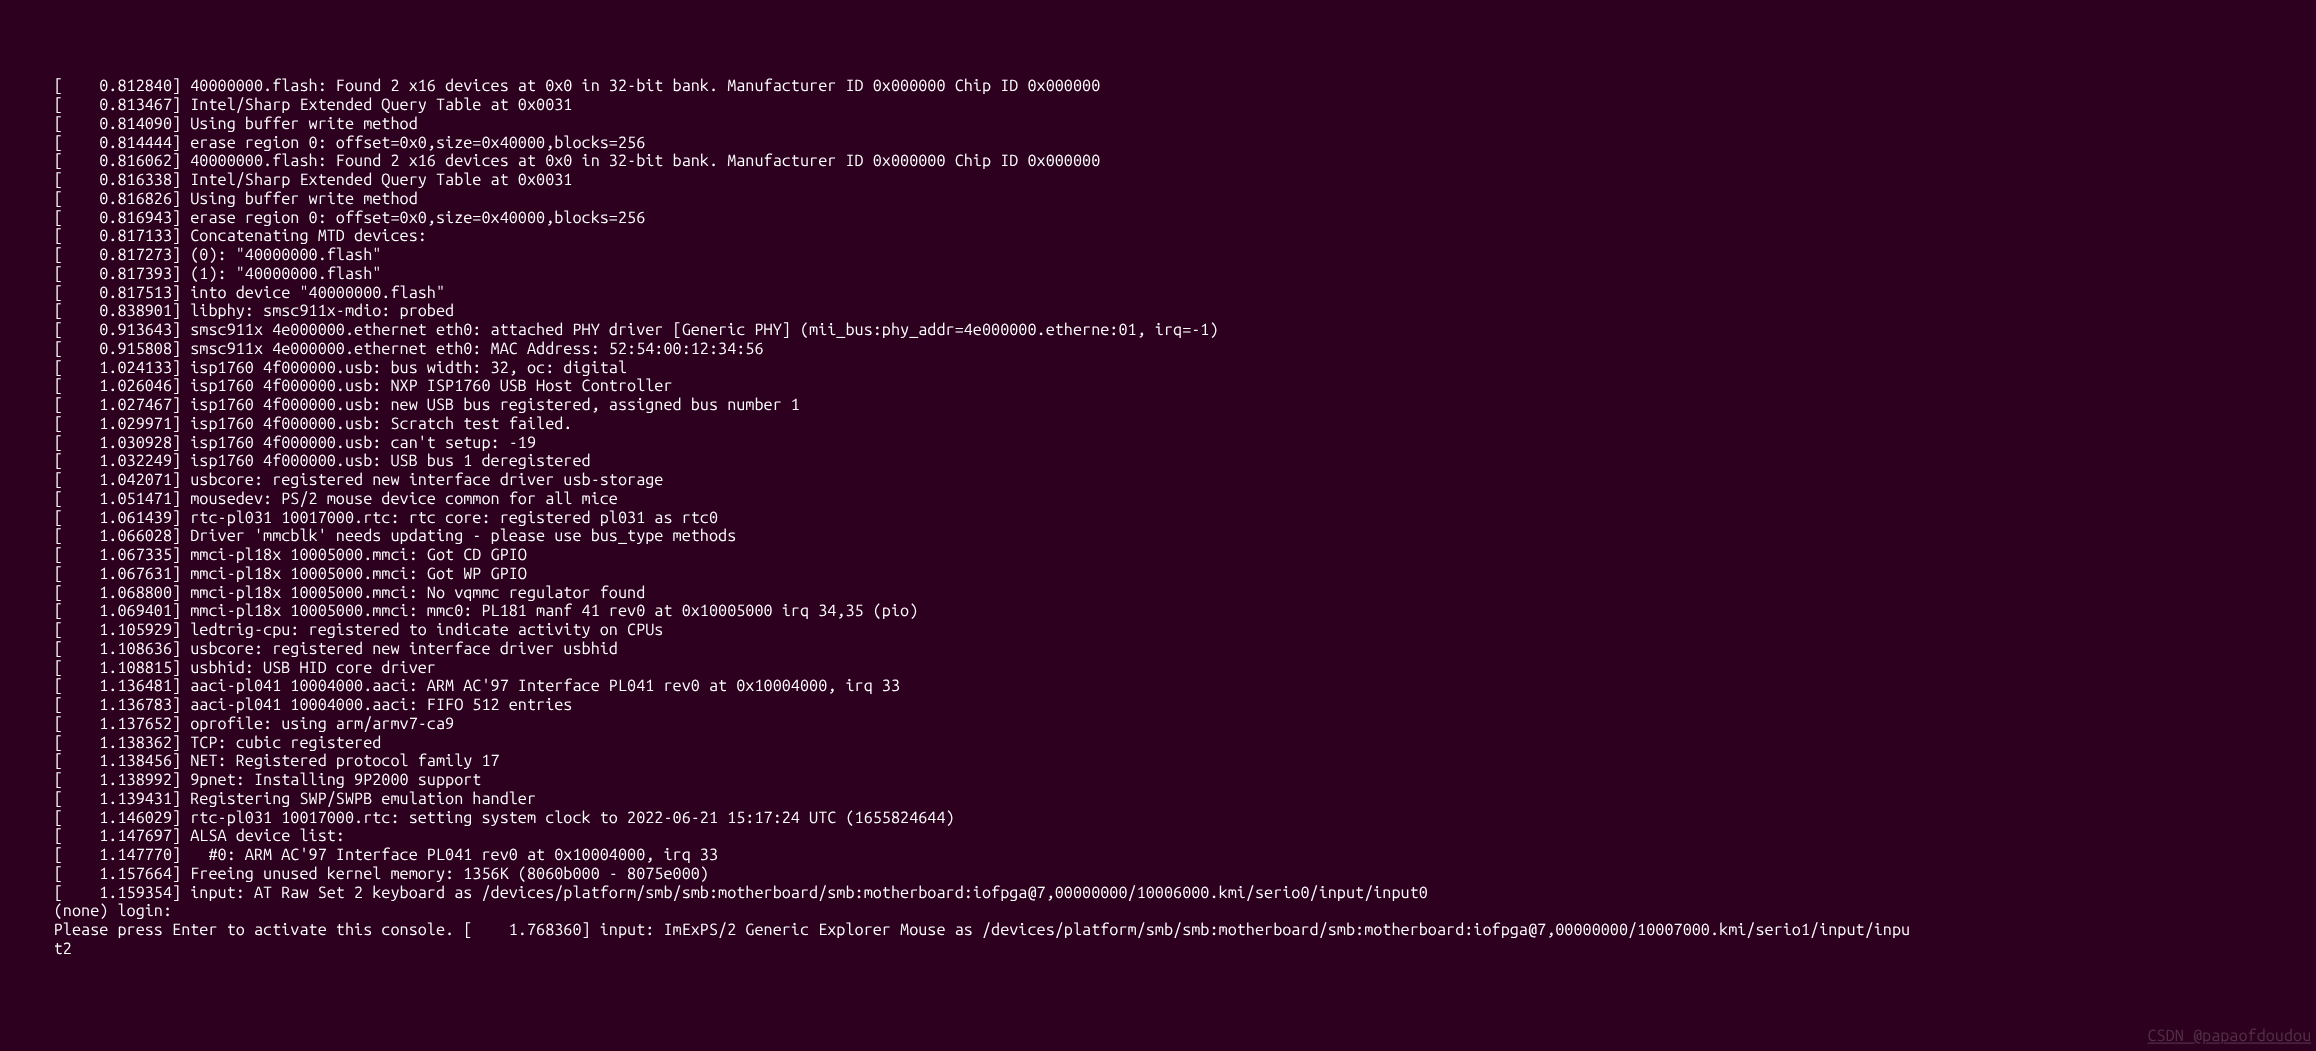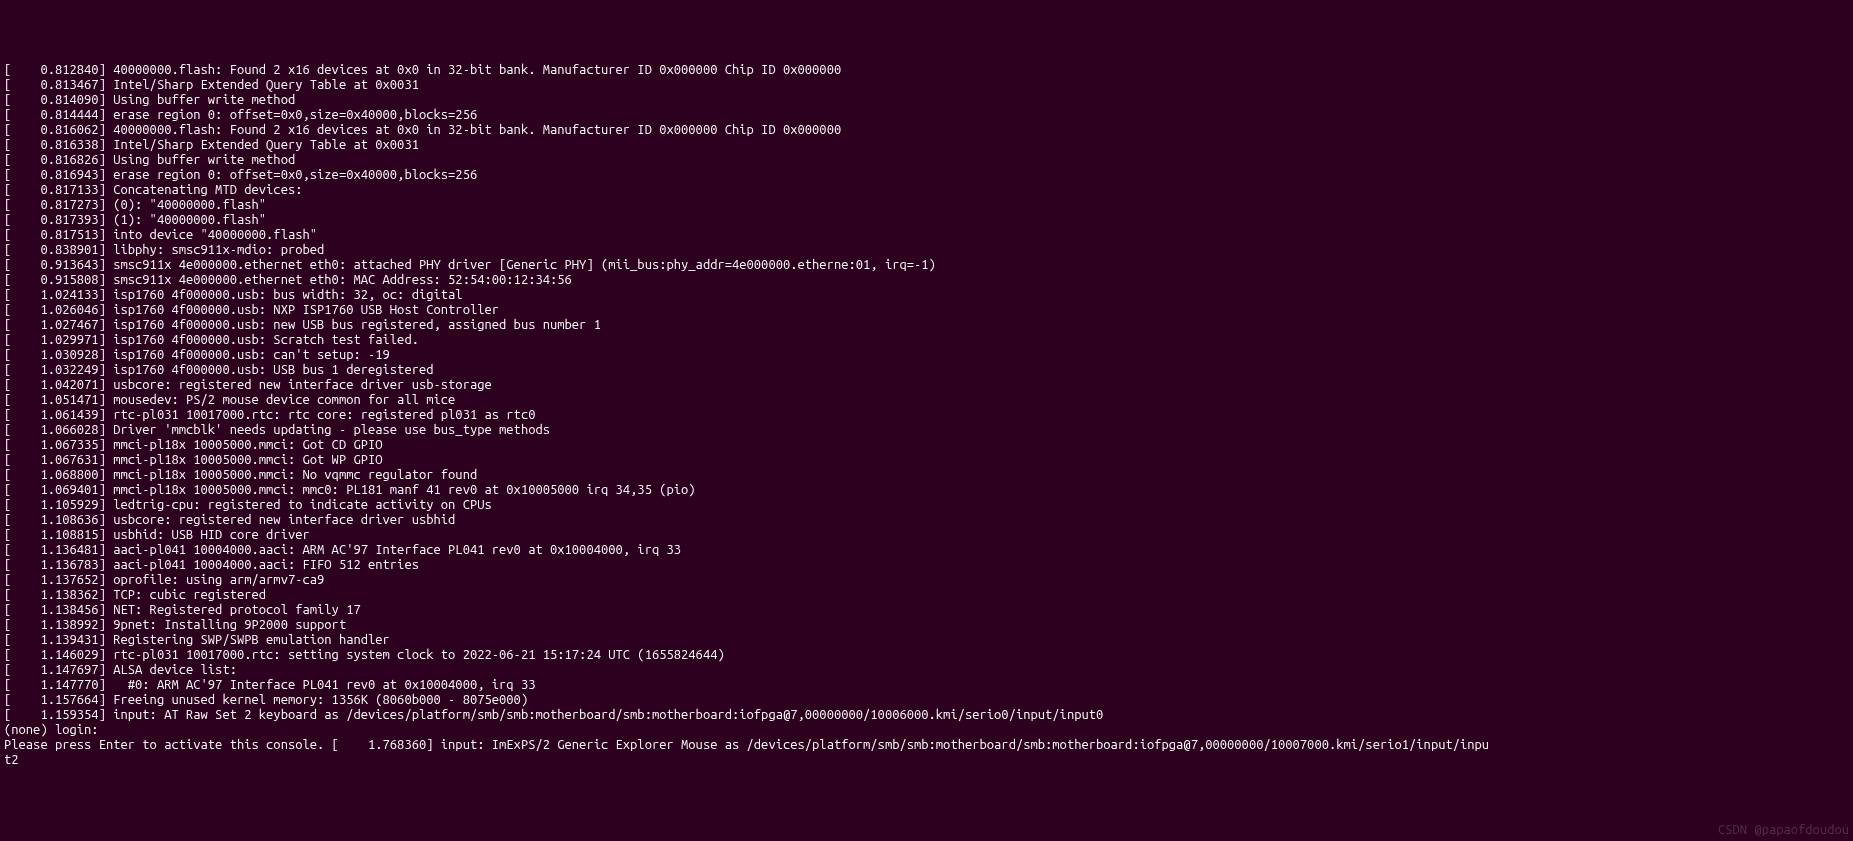--- a/index.html
+++ b/index.html
@@ -14,28 +14,30 @@
       font-size: 13px;
       line-height: 15px;
       padding: 2px 4px;
       white-space: pre;
       overflow-x: hidden;
       width: 1853px;
       height: 841px;
     }
     .log-line {
       white-space: pre;
+      margin-left: 39px;
     }
     .watermark {
       position: absolute;
       right: 4px;
       bottom: 4px;
       color: rgba(255,255,255,0.18);
       font-size: 13px;
       pointer-events: none;
+      text-decoration: underline;
     }
   </style>
 </head>
 <body>
 
 
 
 <div id="terminal"><div class="log-line">[    0.812840] 40000000.flash: Found 2 x16 devices at 0x0 in 32-bit bank. Manufacturer ID 0x000000 Chip ID 0x000000</div><div class="log-line">[    0.813467] Intel/Sharp Extended Query Table at 0x0031</div><div class="log-line">[    0.814090] Using buffer write method</div><div class="log-line">[    0.814444] erase region 0: offset=0x0,size=0x40000,blocks=256</div><div class="log-line">[    0.816062] 40000000.flash: Found 2 x16 devices at 0x0 in 32-bit bank. Manufacturer ID 0x000000 Chip ID 0x000000</div><div class="log-line">[    0.816338] Intel/Sharp Extended Query Table at 0x0031</div><div class="log-line">[    0.816826] Using buffer write method</div><div class="log-line">[    0.816943] erase region 0: offset=0x0,size=0x40000,blocks=256</div><div class="log-line">[    0.817133] Concatenating MTD devices:</div><div class="log-line">[    0.817273] (0): "40000000.flash"</div><div class="log-line">[    0.817393] (1): "40000000.flash"</div><div class="log-line">[    0.817513] into device "40000000.flash"</div><div class="log-line">[    0.838901] libphy: smsc911x-mdio: probed</div><div class="log-line">[    0.913643] smsc911x 4e000000.ethernet eth0: attached PHY driver [Generic PHY] (mii_bus:phy_addr=4e000000.etherne:01, irq=-1)</div><div class="log-line">[    0.915808] smsc911x 4e000000.ethernet eth0: MAC Address: 52:54:00:12:34:56</div><div class="log-line">[    1.024133] isp1760 4f000000.usb: bus width: 32, oc: digital</div><div class="log-line">[    1.026046] isp1760 4f000000.usb: NXP ISP1760 USB Host Controller</div><div class="log-line">[    1.027467] isp1760 4f000000.usb: new USB bus registered, assigned bus number 1</div><div class="log-line">[    1.029971] isp1760 4f000000.usb: Scratch test failed.</div><div class="log-line">[    1.030928] isp1760 4f000000.usb: can't setup: -19</div><div class="log-line">[    1.032249] isp1760 4f000000.usb: USB bus 1 deregistered</div><div class="log-line">[    1.042071] usbcore: registered new interface driver usb-storage</div><div class="log-line">[    1.051471] mousedev: PS/2 mouse device common for all mice</div><div class="log-line">[    1.061439] rtc-pl031 10017000.rtc: rtc core: registered pl031 as rtc0</div><div class="log-line">[    1.066028] Driver 'mmcblk' needs updating - please use bus_type methods</div><div class="log-line">[    1.067335] mmci-pl18x 10005000.mmci: Got CD GPIO</div><div class="log-line">[    1.067631] mmci-pl18x 10005000.mmci: Got WP GPIO</div><div class="log-line">[    1.068800] mmci-pl18x 10005000.mmci: No vqmmc regulator found</div><div class="log-line">[    1.069401] mmci-pl18x 10005000.mmci: mmc0: PL181 manf 41 rev0 at 0x10005000 irq 34,35 (pio)</div><div class="log-line">[    1.105929] ledtrig-cpu: registered to indicate activity on CPUs</div><div class="log-line">[    1.108636] usbcore: registered new interface driver usbhid</div><div class="log-line">[    1.108815] usbhid: USB HID core driver</div><div class="log-line">[    1.136481] aaci-pl041 10004000.aaci: ARM AC'97 Interface PL041 rev0 at 0x10004000, irq 33</div><div class="log-line">[    1.136783] aaci-pl041 10004000.aaci: FIFO 512 entries</div><div class="log-line">[    1.137652] oprofile: using arm/armv7-ca9</div><div class="log-line">[    1.138362] TCP: cubic registered</div><div class="log-line">[    1.138456] NET: Registered protocol family 17</div><div class="log-line">[    1.138992] 9pnet: Installing 9P2000 support</div><div class="log-line">[    1.139431] Registering SWP/SWPB emulation handler</div><div class="log-line">[    1.146029] rtc-pl031 10017000.rtc: setting system clock to 2022-06-21 15:17:24 UTC (1655824644)</div><div class="log-line">[    1.147697] ALSA device list:</div><div class="log-line">[    1.147770]   #0: ARM AC'97 Interface PL041 rev0 at 0x10004000, irq 33</div><div class="log-line">[    1.157664] Freeing unused kernel memory: 1356K (8060b000 - 8075e000)</div><div class="log-line">[    1.159354] input: AT Raw Set 2 keyboard as /devices/platform/smb/smb:motherboard/smb:motherboard:iofpga@7,00000000/10006000.kmi/serio0/input/input0</div><div class="log-line">(none) login: </div><div class="log-line">Please press Enter to activate this console. [    1.768360] input: ImExPS/2 Generic Explorer Mouse as /devices/platform/smb/smb:motherboard/smb:motherboard:iofpga@7,00000000/10007000.kmi/serio1/input/inpu</div><div class="log-line">t2</div></div>
 <div class="watermark">CSDN @papaofdoudou</div>
 

